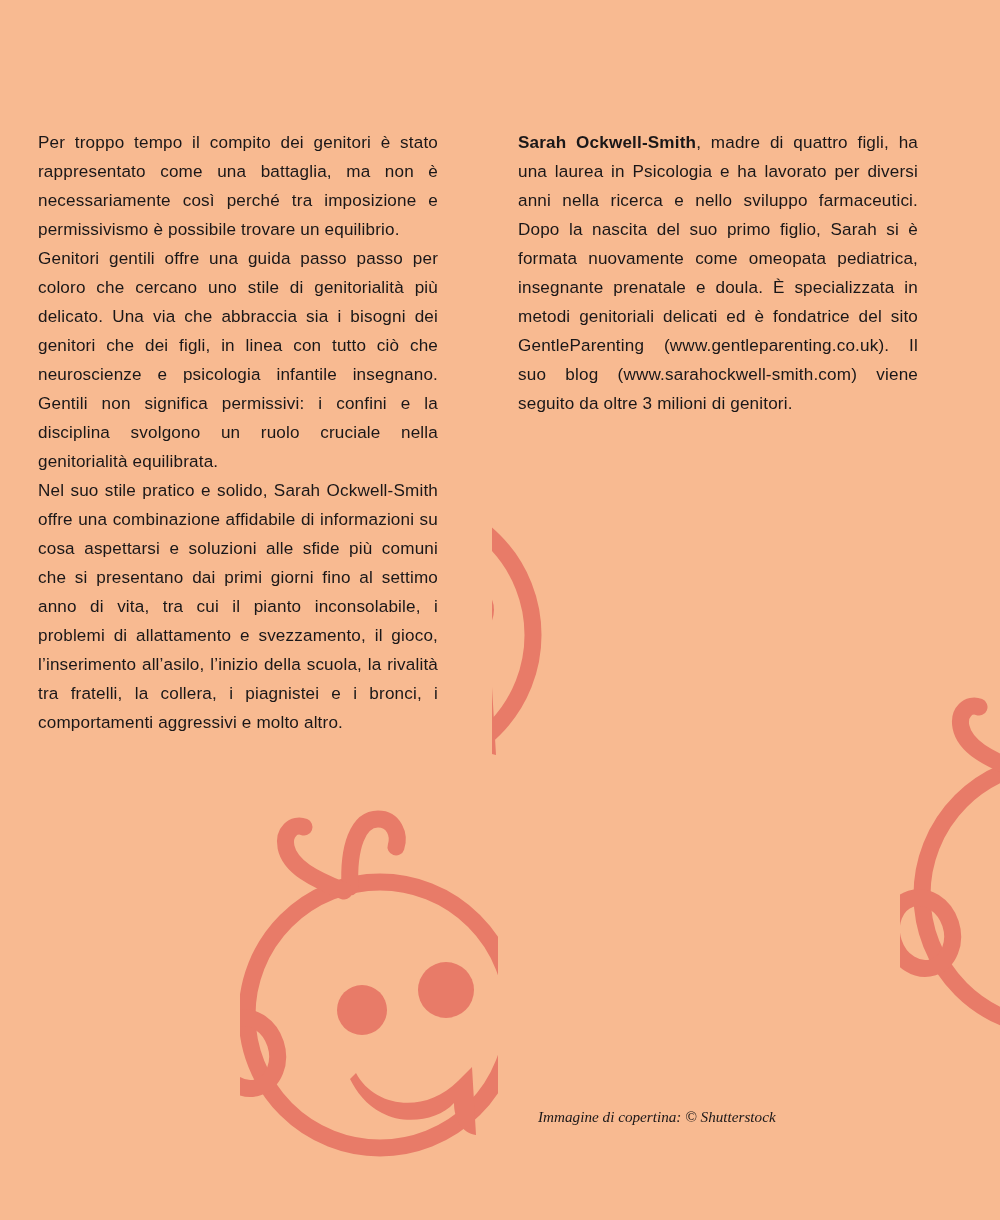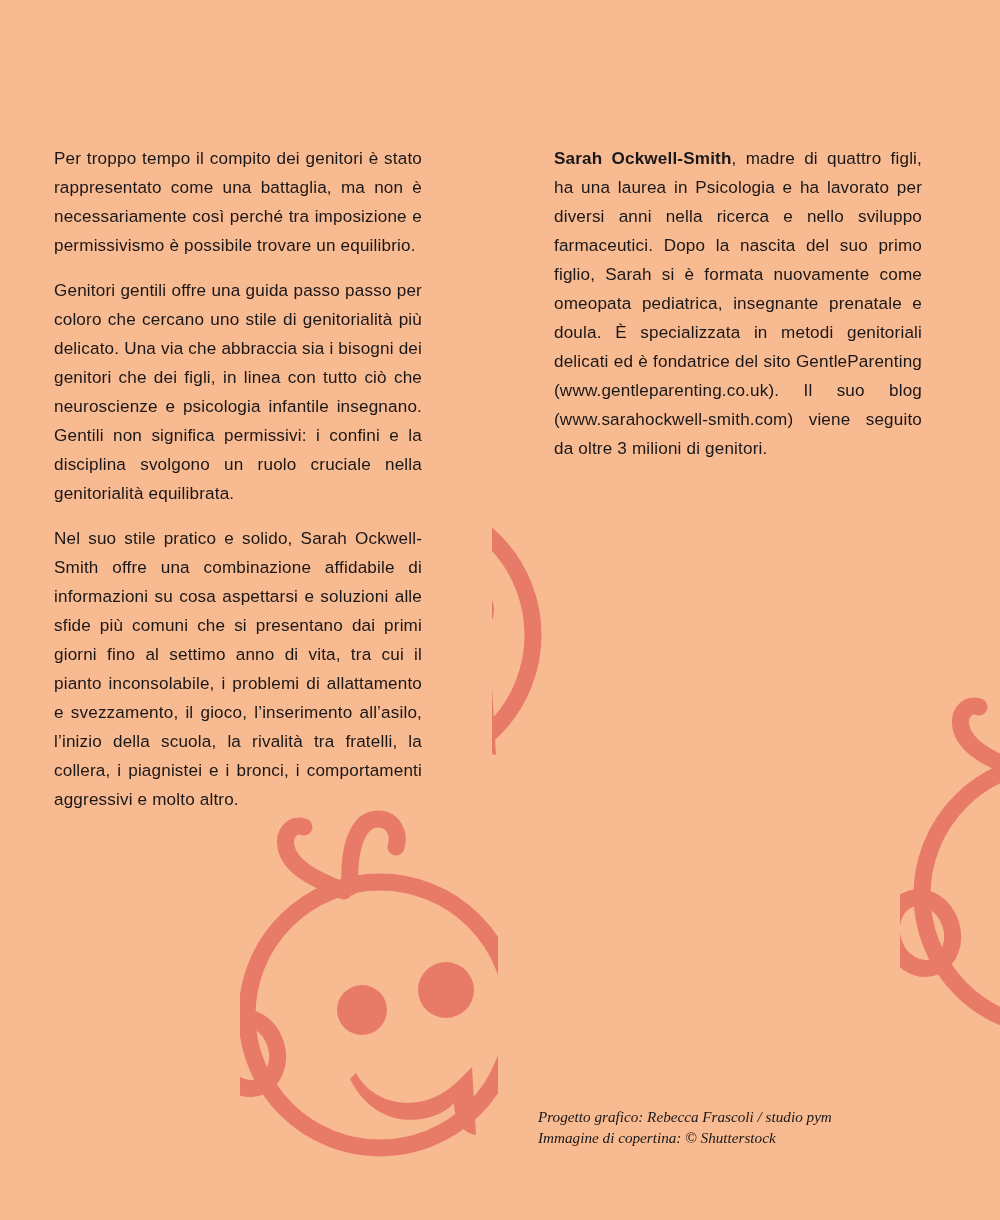--- a/index.html
+++ b/index.html
@@ -37,23 +37,23 @@
     top: 128px;
     width: 400px;
     color: #1A1718;
     font-size: 17.1px;
     line-height: 29px;
     text-align: justify;
     text-justify: inter-word;
     letter-spacing: 0.01em;
   }
   #col-left  { left: 38px; }
-  #col-right { left: 538px; }
+  #col-right { left: 518px; }
 
-  .column p { margin: 16px; }
+  .column p { margin: 0; }
 
   .it { }
   .bd { font-weight: bold; }
 
   
   #credits {
     position: absolute;
     left: 538px;
     top: 1106px;
     font-family: "Liberation Serif", serif;
@@ -126,15 +126,14 @@
     <p>Nel suo stile pratico e solido, Sarah Ockwell-Smith offre una combinazione affidabile di informazioni su cosa aspettarsi e soluzioni alle sfide più comuni che si presentano dai primi giorni fino al settimo anno di vita, tra cui il pianto inconsolabile, i problemi di allattamento e svezzamento, il gioco, l’inserimento all’asilo, l’inizio della scuola, la rivalità tra fratelli, la collera, i piagnistei e i bronci, i comportamenti aggressivi e molto altro.</p>
   </div>
 
   <div class="column" id="col-right">
     <p><span class="bd">Sarah Ockwell-Smith</span><span>, madre di quattro figli, ha una laurea in Psicologia e ha lavorato per diversi anni nella ricerca e nello sviluppo farmaceutici. Dopo la nascita del suo primo figlio, Sarah si è formata nuovamente come omeopata pediatrica, insegnante prenatale e doula. È specializzata in metodi genitoriali delicati ed è fondatrice del sito GentleParenting (www.gentleparenting.co.uk). Il suo blog (www.sarahockwell-smith.com) viene seguito da oltre 3 milioni di genitori.</span></p>
   </div>
 
 </div>
 
 <div id="credits">
-  <div>Progetto grafico: Rebecca Frascoli / studio pym</div>
   <div>Immagine di copertina: © Shutterstock</div>
 </div>
 
 </body></html>

